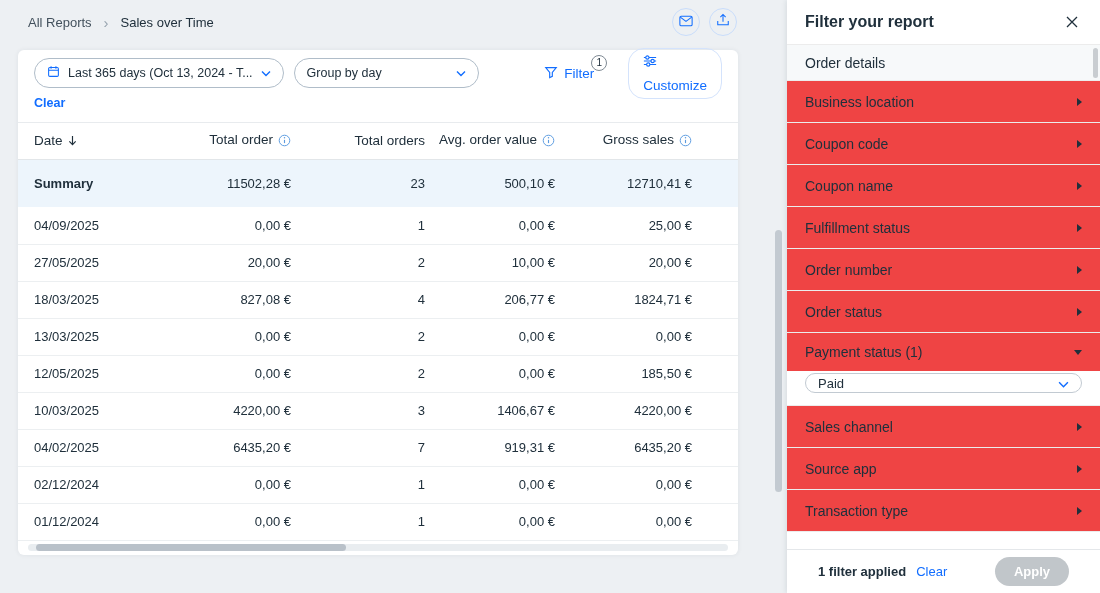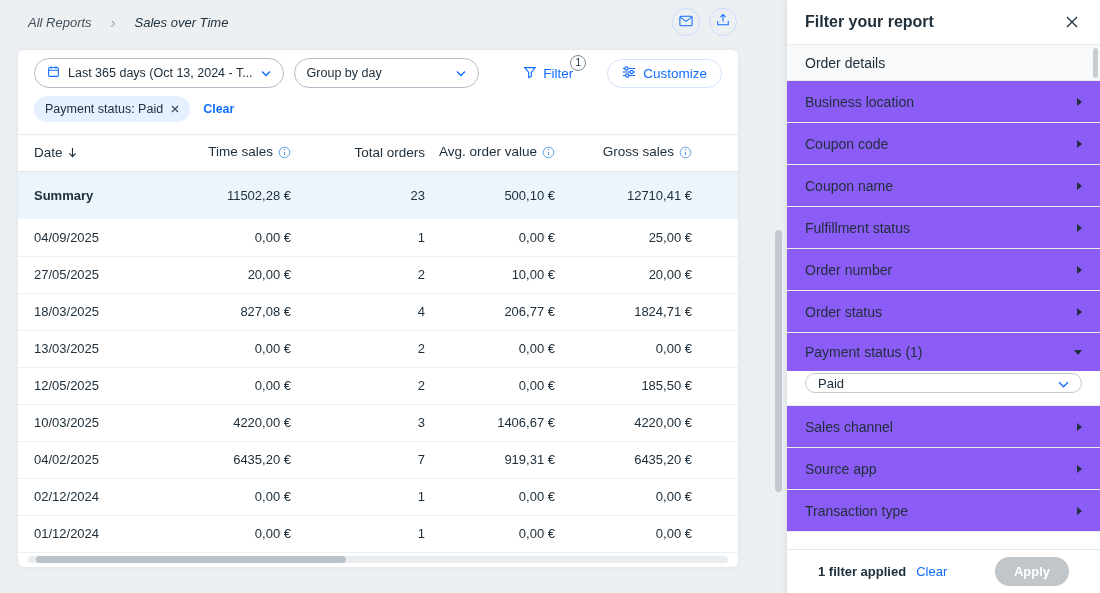--- a/index.html
+++ b/index.html
@@ -4,42 +4,42 @@
 <style>
   * { box-sizing: border-box; margin: 0; padding: 0; }
   html,body { width:1100px; height:593px; overflow:hidden; }
   body {
     font-family: "Liberation Sans", "DejaVu Sans", sans-serif;
     background:#edf0f3; color:#20303c; display:flex;
   }
   
   .main { width:787px; position:relative; flex:0 0 787px; }
   .topbar { height:44px; display:flex; align-items:center; justify-content:space-between; padding:0 50px 0 28px; }
-  .breadcrumb { display:flex; gap:19px; font-size:13px;font-style:italic; }
+  .breadcrumb { display:flex; gap:12px; font-size:13px; }
   .bc-root { color:#42505c; cursor:pointer; }
   .bc-sep { color:#98a4af; font-size:15px; line-height:1; }
   .bc-current { color:#20303c; }
   .topbar-icons { display:flex; gap:9px; }
   .icon-circle { width:28px; height:28px; border-radius:50%; border:1px solid #c9ddfb; display:flex; align-items:center; justify-content:center; cursor:pointer; background:transparent; }
 
   .card { margin:6px 0 0 18px; width:720px; background:#fff; border-radius:6px;
           box-shadow:0 0 5px rgba(22,45,61,.07); position:relative; padding-bottom:14px; }
 
   .toolbar { height:46px; display:flex; align-items:center; padding:0 16px; gap:10px; }
   .pill { height:30px; border:1px solid #b0bdc9; border-radius:18px; background:#fff;
           display:inline-flex; align-items:center; gap:8px; padding:0 12px; font-size:12.5px; color:#20303c; cursor:pointer; }
   .pill-group { width:185px; justify-content:space-between; }
   .pill-text { white-space:nowrap; overflow:hidden; }
   .filter-btn { margin-left:auto; position:relative; display:flex; align-items:center; gap:6px;
                 color:#116dff; font-size:13.5px; cursor:pointer; }
   .badge { position:absolute; top:-10px; right:-13px; width:16px; height:16px; border-radius:50%;
            background:#fff; border:1px solid #7f8a94; color:#20303c; font-size:10px;
            display:flex; align-items:center; justify-content:center; }
-  .customize-btn { margin-left:24px; display:flex; align-items:center; gap:7px; color:#116dff;
-                   font-size:13.5px; border:1px solid #d4e3fc; border-radius:16px; padding:5px 14px; cursor:pointer; }
+  .customize-btn { margin-left:24px; display:flex; align-items:flex-start; gap:7px; color:#116dff;
+                   font-size:13.5px; border:1px solid #d4e3fc; border-radius:16px; padding:5px 14px; cursor:pointer;flex-direction:column; }
 
   .chips-row { display:flex; align-items:center; gap:13px; padding:0 16px 12px; border-bottom:1px solid #e8ebee; }
   .chip { display:inline-flex; align-items:center; gap:8px; background:#e7f0fe; border-radius:15px;
           padding:6px 11px; font-size:12.5px; color:#20303c; cursor:pointer; }
   .chip-close { display:flex; cursor:pointer; }
   .clear-link { color:#116dff; font-size:12.5px; font-weight:700; cursor:pointer; }
 
   table.report { width:100%; border-collapse:collapse; font-size:13px; table-layout:fixed; }
   col.c1{width:150px} col.c2{width:123px} col.c3{width:134px} col.c4{width:130px} col.c5{width:183px}
   thead th { height:36px; font-weight:400; font-size:13.5px; color:#20303c; text-align:right; border-bottom:1px solid #e2e6e9; white-space:nowrap; }
@@ -60,21 +60,21 @@
   
   .panel { width:313px; flex:0 0 313px; background:#fff; display:flex; flex-direction:column;
            box-shadow:-1px 0 5px rgba(22,45,61,.10); position:relative; z-index:2; }
   .panel-header { height:45px; display:flex; align-items:center; justify-content:space-between;
                   padding:0 18px; border-bottom:1px solid #ececec; }
   .panel-title { font-size:16px; font-weight:700;text-align:right; }
   .panel-close { cursor:pointer; display:flex; padding:4px; }
   .section-row { height:36px; display:flex; align-items:center; padding:0 18px; font-size:14px;
                  background:#f7f9fa; border-bottom:1px solid #ececec; }
   .panel-item { height:42px; display:flex; align-items:center; justify-content:space-between;
-                padding:0 18px; font-size:14px; border-bottom:1px solid #ececec; cursor:pointer; background:#8b5cf6; }
+                padding:0 18px; font-size:14px; border-bottom:1px solid #ececec; cursor:pointer; background:#ef4444; }
   .panel-item.expanded { border-bottom:none; height:38px; }
   .tri-right { width:0; height:0; border-top:4px solid transparent; border-bottom:4px solid transparent; border-left:5px solid #20303c; }
   .tri-down  { width:0; height:0; border-left:4px solid transparent; border-right:4px solid transparent; border-top:5px solid #20303c; }
   .select-row { padding:2px 18px 12px; border-bottom:1px solid #ececec; }
   .select { height:20px; border:1px solid #c2cad2; border-radius:18px; display:flex; align-items:center;
             justify-content:space-between; padding:0 12px; font-size:13px; cursor:pointer; }
   .panel-footer { margin-top:auto; height:44px; border-top:1px solid #e4e7ea; display:flex; align-items:center;
                   padding:0 31px; gap:10px; }
   .applied-text { font-size:13px; font-weight:700; }
   .footer-clear { color:#116dff; font-size:13px; cursor:pointer; }
@@ -154,48 +154,40 @@
               <circle cx="5" cy="4" r="1.9" fill="#fff"></circle>
               <circle cx="11" cy="8" r="1.9" fill="#fff"></circle>
               <circle cx="6" cy="12" r="1.9" fill="#fff"></circle>
             </svg>
         </span>
         <span>Customize</span>
       </div>
     </div>
 
     <div class="chips-row">
-      <div class="chip">
-        <span>Payment status: Paid</span>
-        <span class="chip-close">
-          <svg width="8" height="8" viewBox="0 0 8 8" stroke="#42505c" stroke-width="1.3">
-              <path d="M1 1l6 6M7 1L1 7"></path>
-            </svg>
-        </span>
-      </div>
       <span class="clear-link">Clear</span>
     </div>
 
     <table class="report">
       <colgroup>
           <col class="c1">
           <col class="c2">
           <col class="c3">
           <col class="c4">
           <col class="c5">
         </colgroup>
       <thead>
         <tr>
           <th class="col-date">
             <span>Date</span><span class="sort-ic"><svg width="9" height="11" viewBox="0 0 10 12" fill="none" stroke="#20303c" stroke-width="1.3">
                   <path d="M5 1v9M1.5 7L5 10.5 8.5 7"></path>
                 </svg></span>
           </th>
           <th>
-            <span>Time sales</span><span class="info-ic"><svg width="13" height="13" viewBox="0 0 16 16" fill="none">
+            <span>Total order</span><span class="info-ic"><svg width="13" height="13" viewBox="0 0 16 16" fill="none">
                   <circle cx="8" cy="8" r="6.5" stroke="#5c9bdf" stroke-width="1.2"></circle>
                   <path d="M8 7.2v4" stroke="#5c9bdf" stroke-width="1.4"></path>
                   <circle cx="8" cy="4.7" r="0.9" fill="#5c9bdf"></circle>
                 </svg></span>
           </th>
           <th>
             <span>Total orders</span>
           </th>
           <th>
             <span>Avg. order value</span><span class="info-ic"><svg width="13" height="13" viewBox="0 0 16 16" fill="none">

